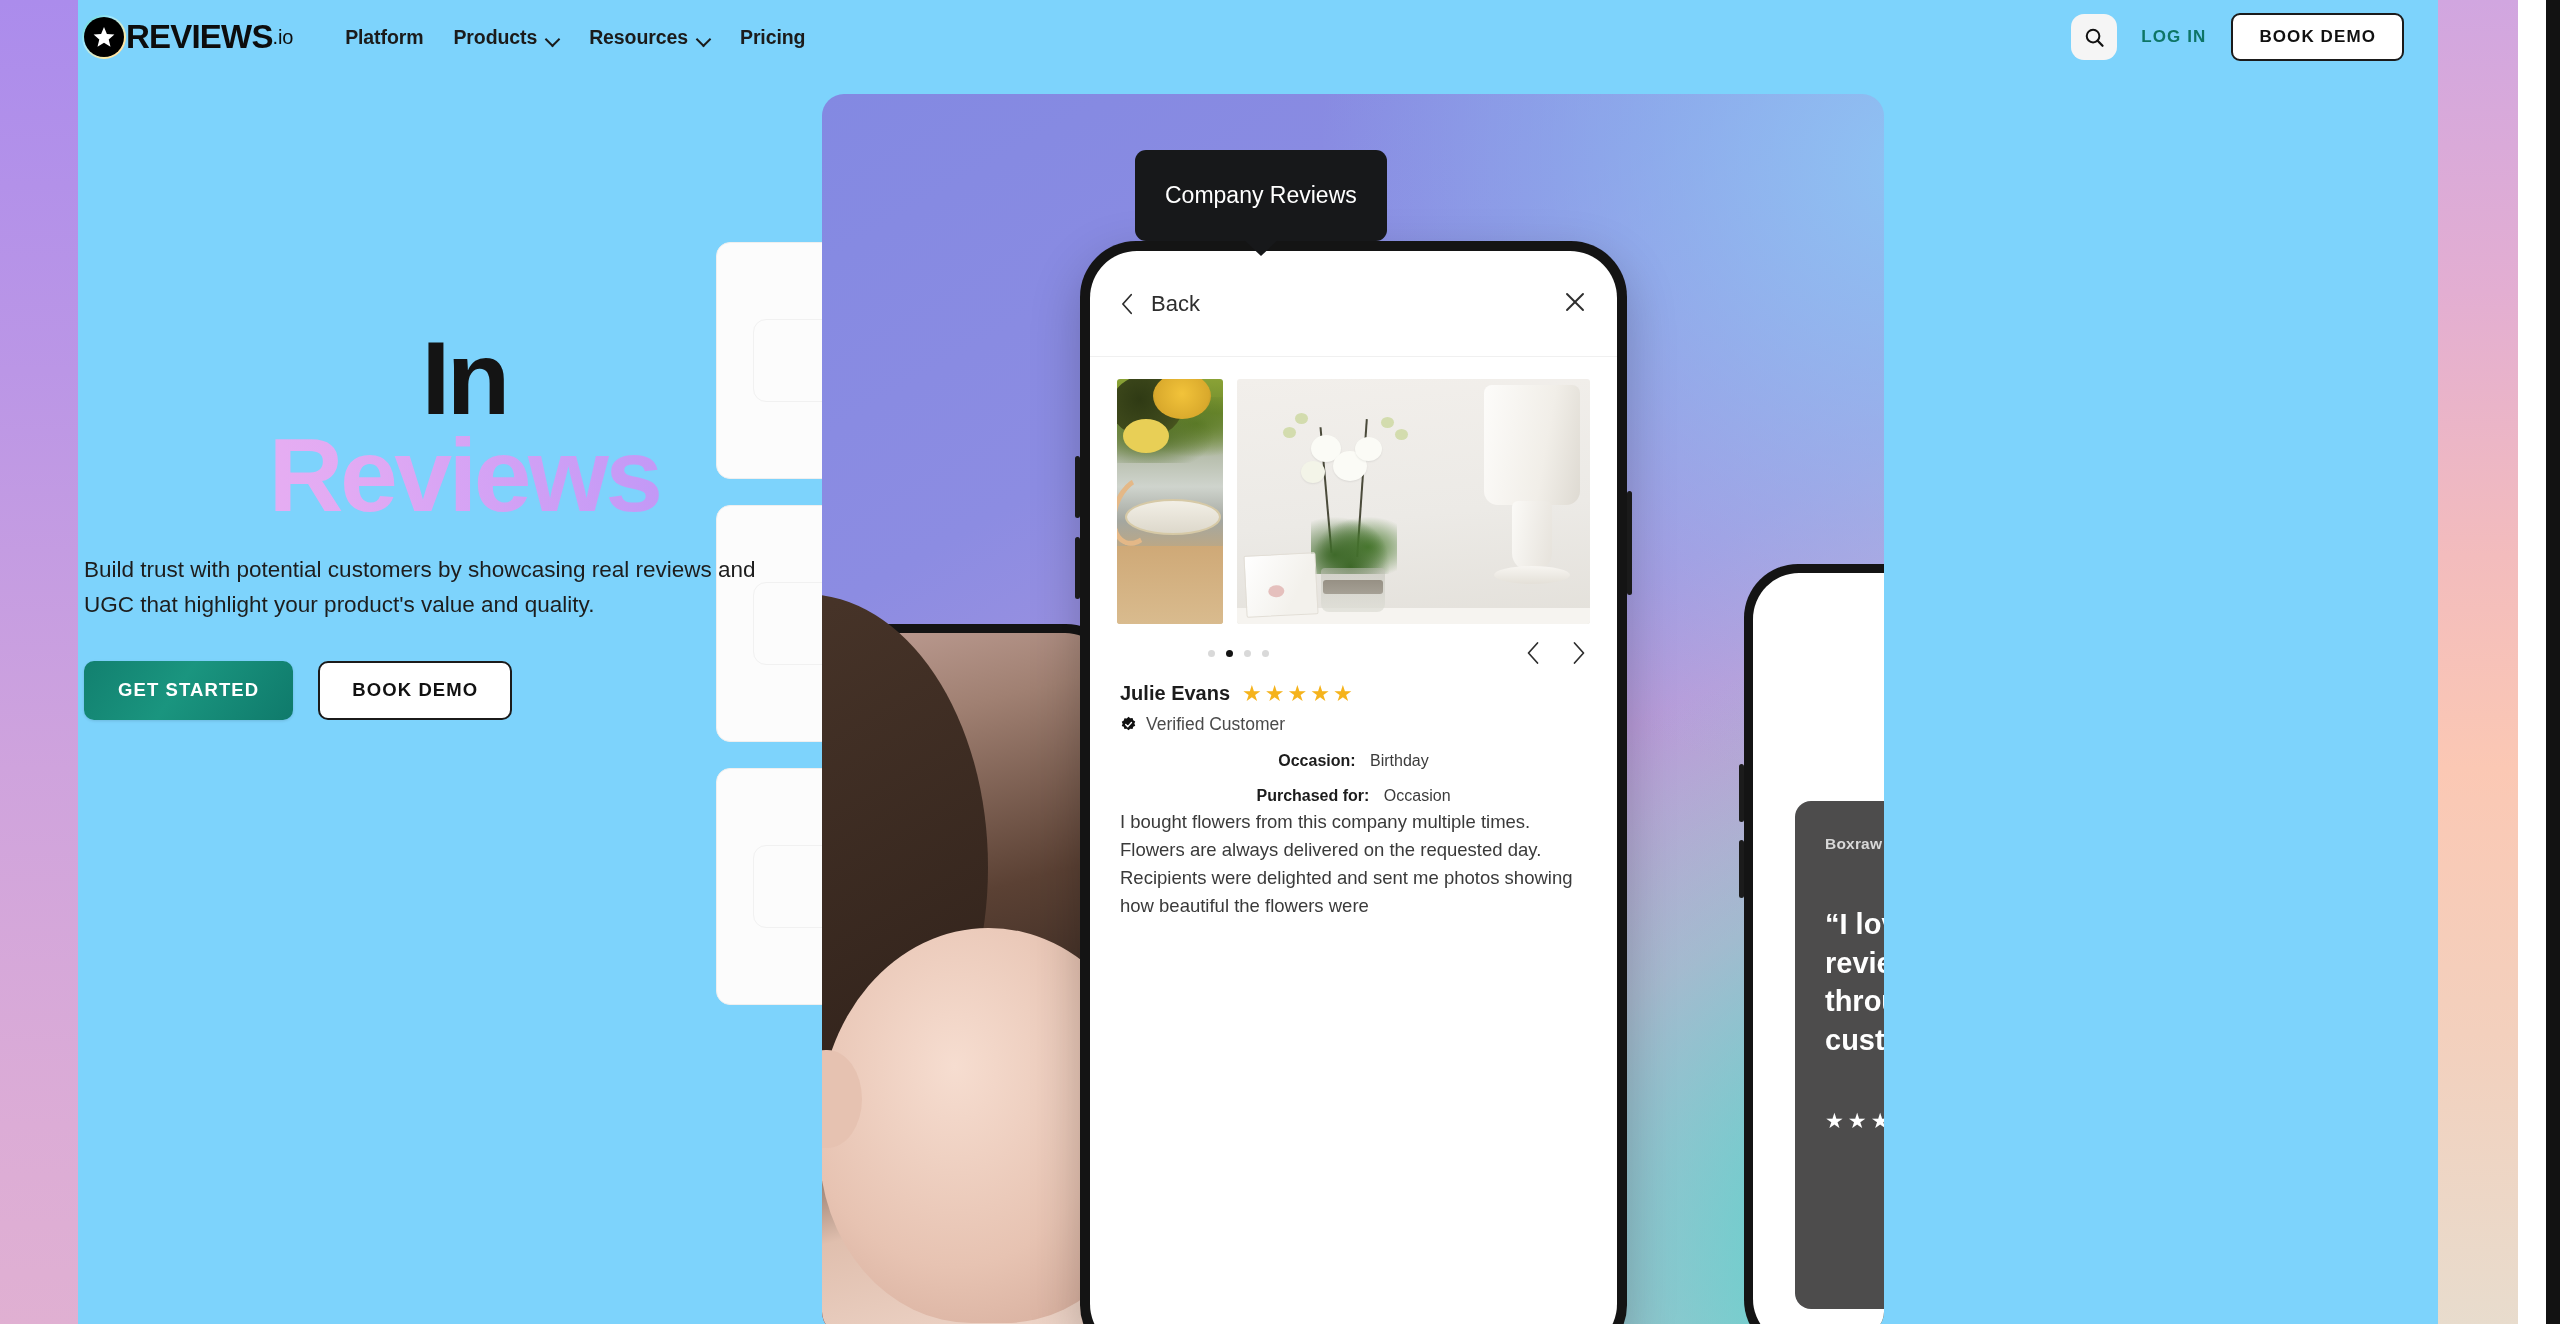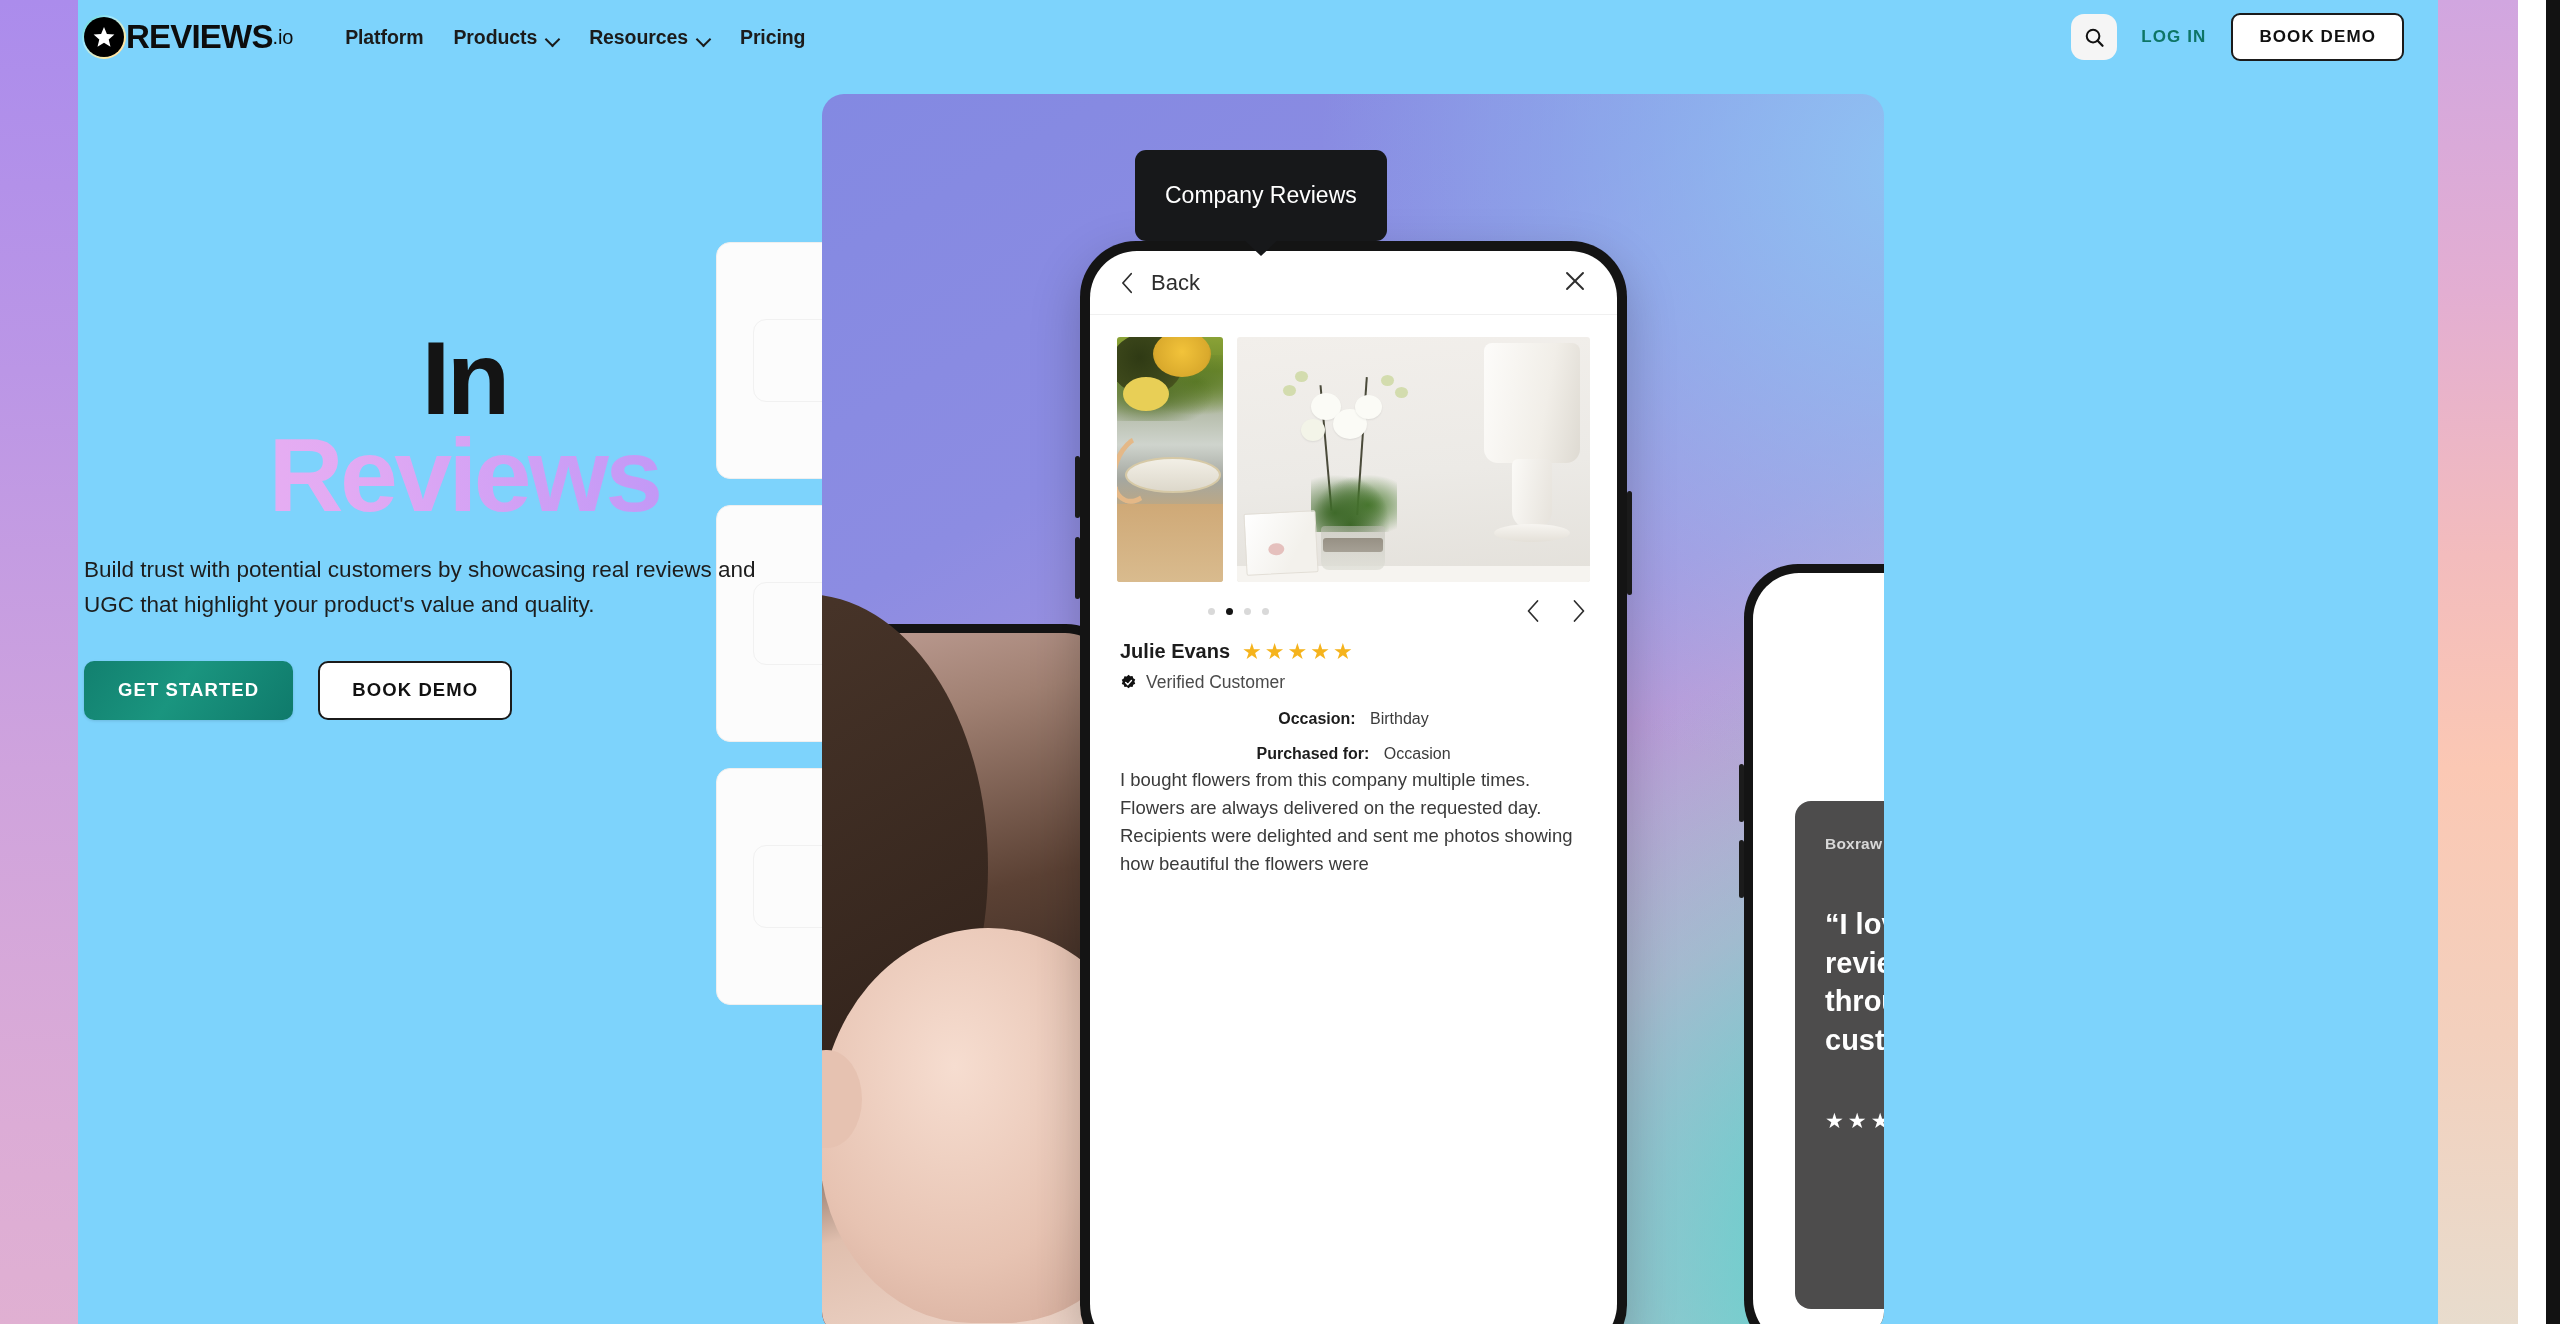--- a/index.html
+++ b/index.html
@@ -98,21 +98,21 @@
   #phone-center { position:absolute; left:258px; top:147px; width:547px; height:1120px;
      background:#141414; border-radius:56px; padding:10px; z-index:25;
      box-shadow:0 18px 50px rgba(0,0,0,.22); }
   #phone-center .screen { width:100%; height:100%; background:#fff; border-radius:47px; overflow:hidden;
      display:flex; flex-direction:column; }
   .btn-side { position:absolute; background:#1a1a1a; border-radius:3px; }
   #pc-vol1 { left:-5px; top:215px; width:5px; height:62px; }
   #pc-vol2 { left:-5px; top:296px; width:5px; height:62px; }
   #pc-pwr  { right:-5px; top:250px; width:5px; height:104px; }
 
-  .ph-topbar { height:64px; display:flex; align-items:center; padding:16px 30px; border-bottom:1px solid #f0f0f0; flex:0 0 auto;}
+  .ph-topbar { height:106px; display:flex; align-items:center; padding:16px 30px; border-bottom:1px solid #f0f0f0; flex:0 0 auto;}
   .ph-back { display:flex; align-items:center; gap:16px; }
   .ph-back-label { font-size:22px; color:#2e2e2e; }
   .ph-close { margin-left:auto; cursor:pointer; }
 
   .ph-gallery { display:flex; gap:14px; padding:22px 27px 0 27px; flex:0 0 auto; }
   .g-small { width:106px; height:245px; border-radius:3px; overflow:hidden; position:relative;
      background:linear-gradient(180deg,#8aa236 0%,#6f8b2c 14%,#b8bfae 32%,#cfd4cd 44%,#a4a7a0 58%,#c8a878 74%,#d7bb8c 100%); }
   .g-small .f1{ position:absolute; left:-6px; top:-4px; width:72px; height:62px; border-radius:50%;
      background:radial-gradient(circle at 40% 40%,#2f3a14 0%,#3f4a1c 60%,#52611f 100%); }
   .g-small .f2{ position:absolute; left:36px; top:-6px; width:58px; height:46px; border-radius:50%;

